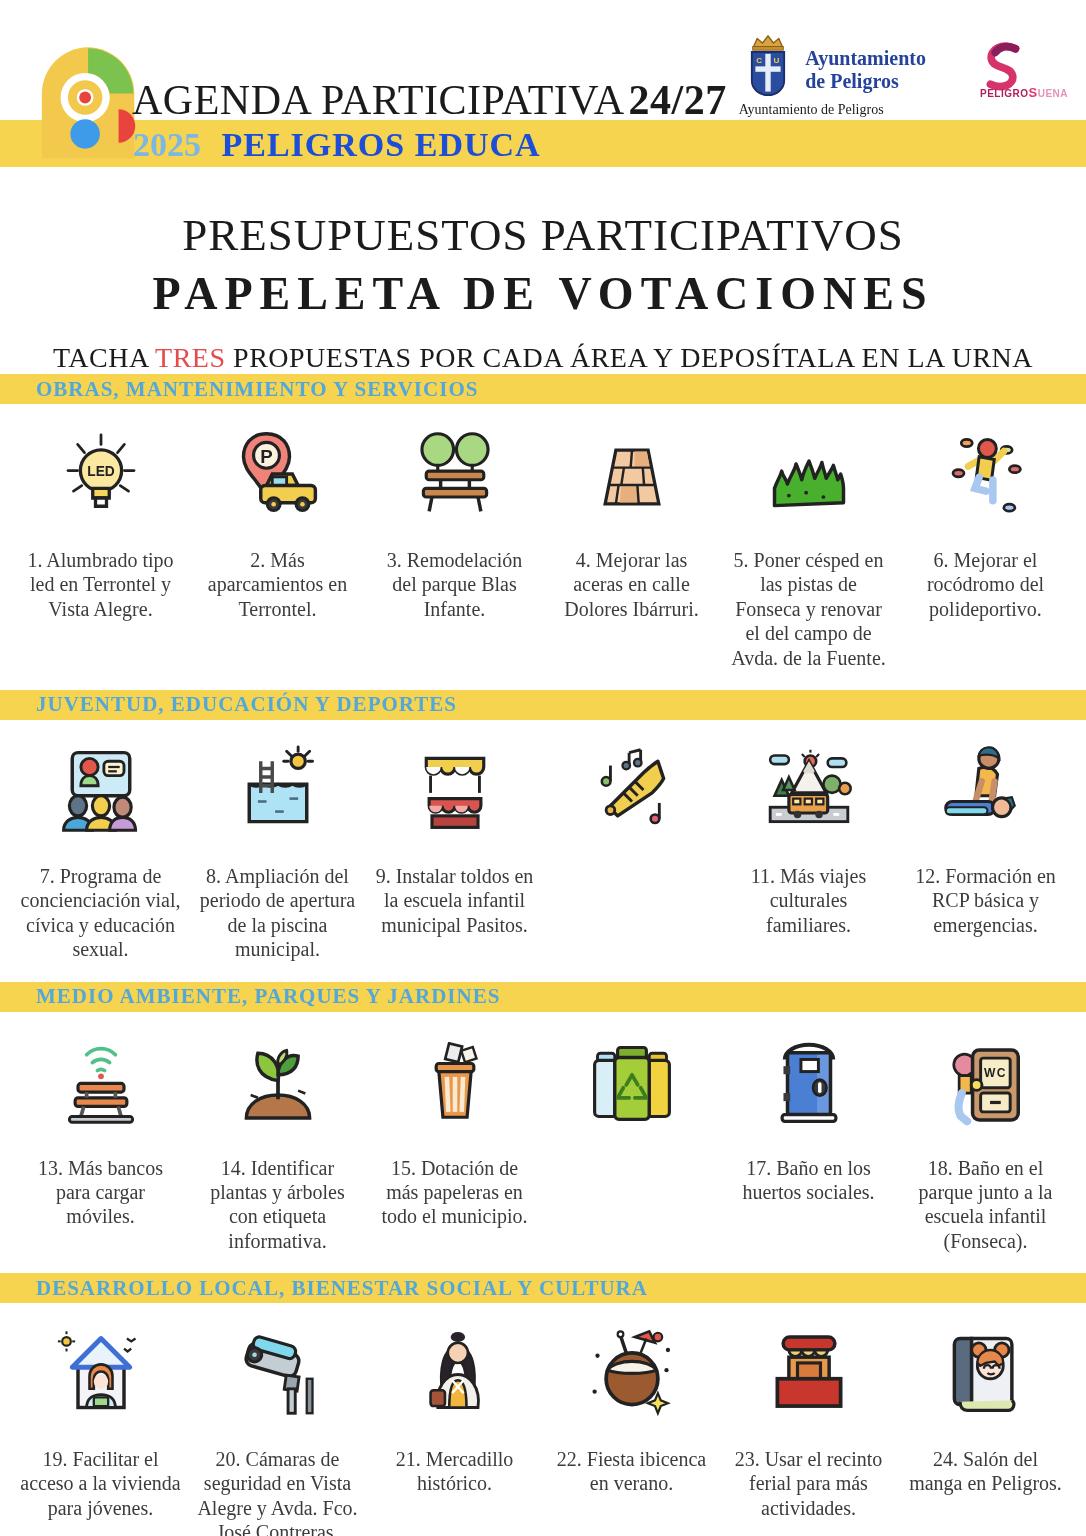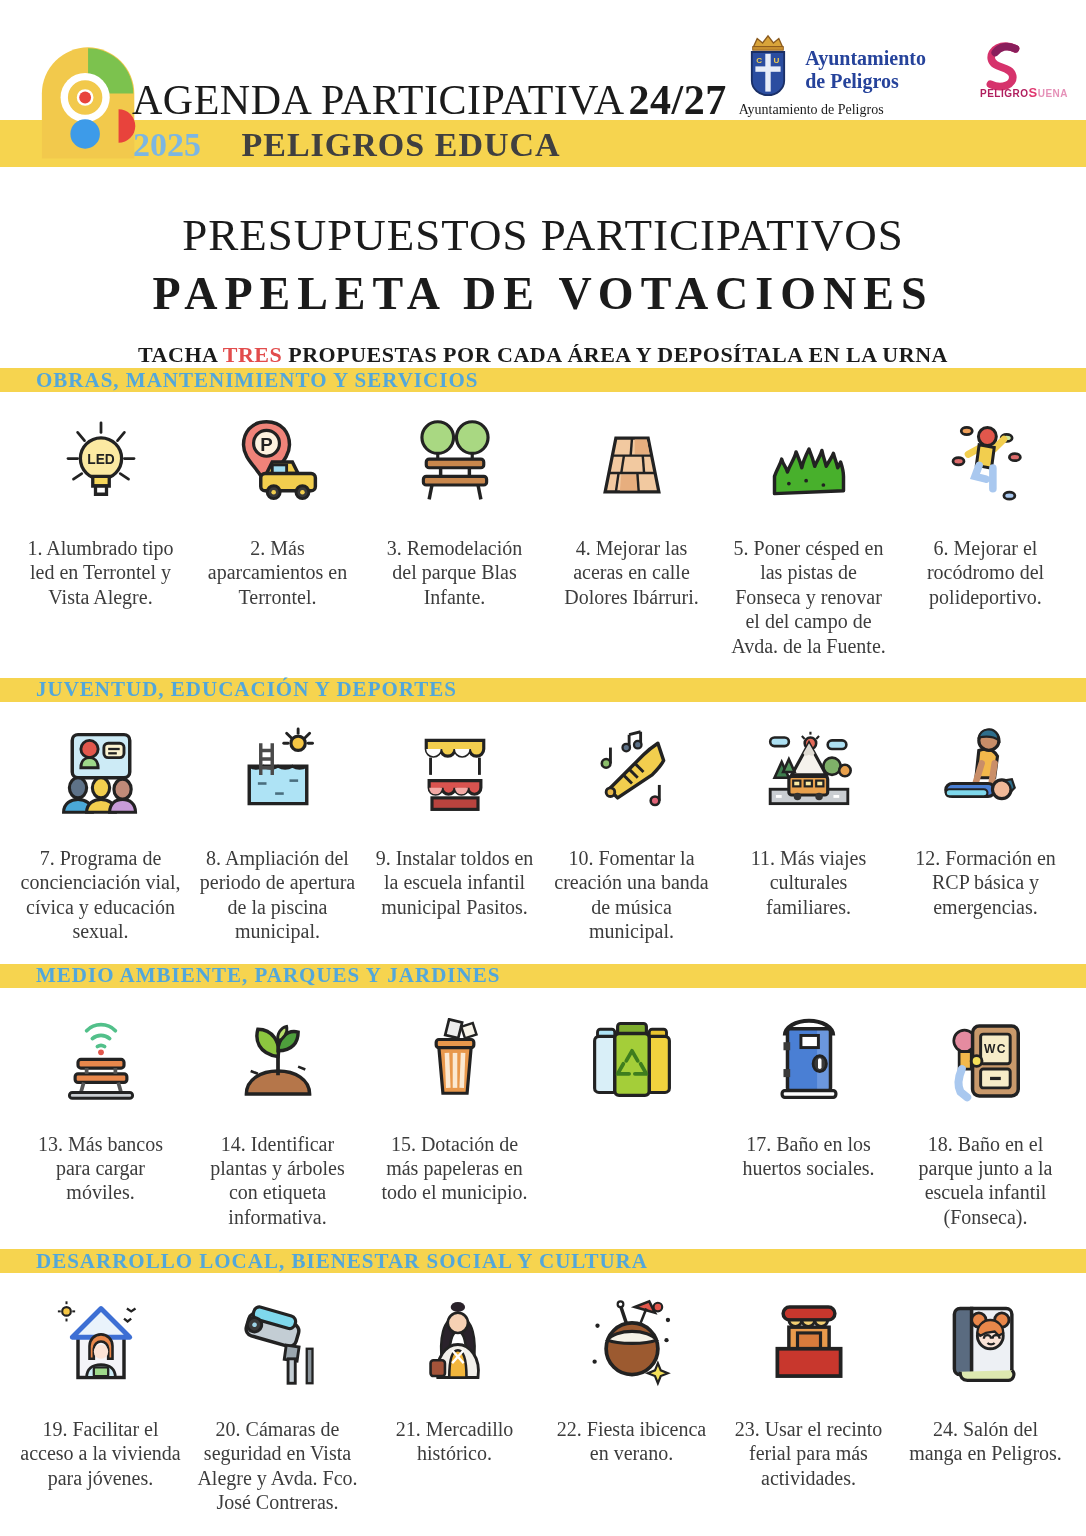--- a/index.html
+++ b/index.html
@@ -18,38 +18,38 @@
   
   .top-header{position:relative;height:167px;background:#fff;}
   .yellow-strip{position:absolute;left:0;right:0;top:120px;height:47px;background:var(--yellow);}
   .agenda-logo{position:absolute;left:34px;top:36px;z-index:3;}
   .header-title{position:absolute;left:132px;top:76px;z-index:3;white-space:nowrap;}
   .header-title .big{font-size:42px;letter-spacing:.5px;}
   .header-title .num{font-weight:bold;}
   .header-title .small{font-size:14px;margin-left:8px;}
   .banner-line{position:absolute;left:133px;top:126px;z-index:3;white-space:nowrap;font-weight:bold;font-size:34px;}
   .banner-line .year{color:#7CB6E2;margin-right:12px;}
-  .banner-line .name{color:#404040;letter-spacing:1px;margin-left:20px;}
+  .banner-line .name{color:#1d4ed8;letter-spacing:1px;}
   .org-cluster{position:absolute;right:18px;top:34px;display:flex;align-items:center;gap:10px;z-index:3;}
   .org-name{color:var(--navy);font-weight:bold;font-size:20px;line-height:1.15;}
   .suena{display:flex;flex-direction:column;align-items:center;}
   .suena-word{font-family:"Liberation Sans",sans-serif;font-size:10px;font-weight:bold;letter-spacing:.5px;margin-top:-6px;padding-left:44px;}
   .suena-word .p1{color:#B01E5E;}
   .suena-word .p2{color:#E0356E;font-size:13px;}
   .suena-word .p3{color:#E591B8;}
   
   .ballot-head{text-align:center;padding-top:42px;}
   .ballot-head .l1{font-size:45px;letter-spacing:1px;}
   .ballot-head .l2{font-size:46px;font-weight:bold;letter-spacing:7px;margin-top:6px;}
-  .instruction{font-size:22px;font-weight:bold;margin-top:22px;letter-spacing:.5px;}
+  .instruction{font-size:28px;font-weight:normal;margin-top:22px;letter-spacing:.5px;}
   .instruction .hl{color:var(--red);}
   
   .section{margin-top:0;}
   .section:first-of-type{margin-top:33px;}
-  .section-band{height:24px;background:var(--yellow);display:flex;align-items:center;padding-left:36px;}
+  .section-band{height:30px;background:var(--yellow);display:flex;align-items:center;padding-left:36px;}
   .section-band span{color:var(--blue);font-weight:bold;font-size:21px;letter-spacing:1px;}
   .section-content{display:flex;align-items:flex-start;padding:14px 12px 0;min-height:232px;}
   .item{flex:1;display:flex;flex-direction:column;align-items:center;}
   .icon-box{height:102px;display:flex;align-items:flex-end;justify-content:center;margin-bottom:8px;}
   .caption{font-size:20px;line-height:1.22;color:var(--cap);text-align:center;max-width:162px;}
   svg{display:block;}
   svg text{font-family:"Liberation Sans","DejaVu Sans",sans-serif;}
 </style>
 </head>
 <body>
@@ -327,21 +327,20 @@
           <circle cx="48" cy="52" r="3" fill="#E06377" stroke="#222" stroke-width="1.8"></circle>
           <path d="M16 44 L40 20 c3 -3 7 -6 10 -8 l4 12 c-2 4 -5 7 -8 10 L22 50 z" fill="#F2CE4E" stroke="#222" stroke-width="2.4" stroke-linejoin="round"></path>
           <g stroke="#222" stroke-width="2">
               <line x1="30" y1="30" x2="36" y2="36"></line>
               <line x1="34" y1="26" x2="40" y2="32"></line>
               <line x1="26" y1="34" x2="32" y2="40"></line>
             </g>
           <circle cx="17" cy="46" r="3" fill="#E8B84B" stroke="#222" stroke-width="2"></circle>
         </svg>
       </div>
-      <p class="caption">10. Fomentar la creación una banda de música municipal.</p>
     </div>
 
     <div class="item">
       <div class="icon-box">
         <svg viewBox="0 0 64 64" width="96" height="92">
           <rect x="5" y="8" width="13" height="6" rx="3" fill="#ADE0F2" stroke="#222" stroke-width="1.8"></rect>
           <rect x="45" y="10" width="13" height="6" rx="3" fill="#ADE0F2" stroke="#222" stroke-width="1.8"></rect>
           <circle cx="33" cy="12" r="4" fill="#E26A5A" stroke="#222" stroke-width="1.8"></circle>
           <g stroke="#222" stroke-width="1.5">
               <line x1="33" y1="4" x2="33" y2="6"></line>

